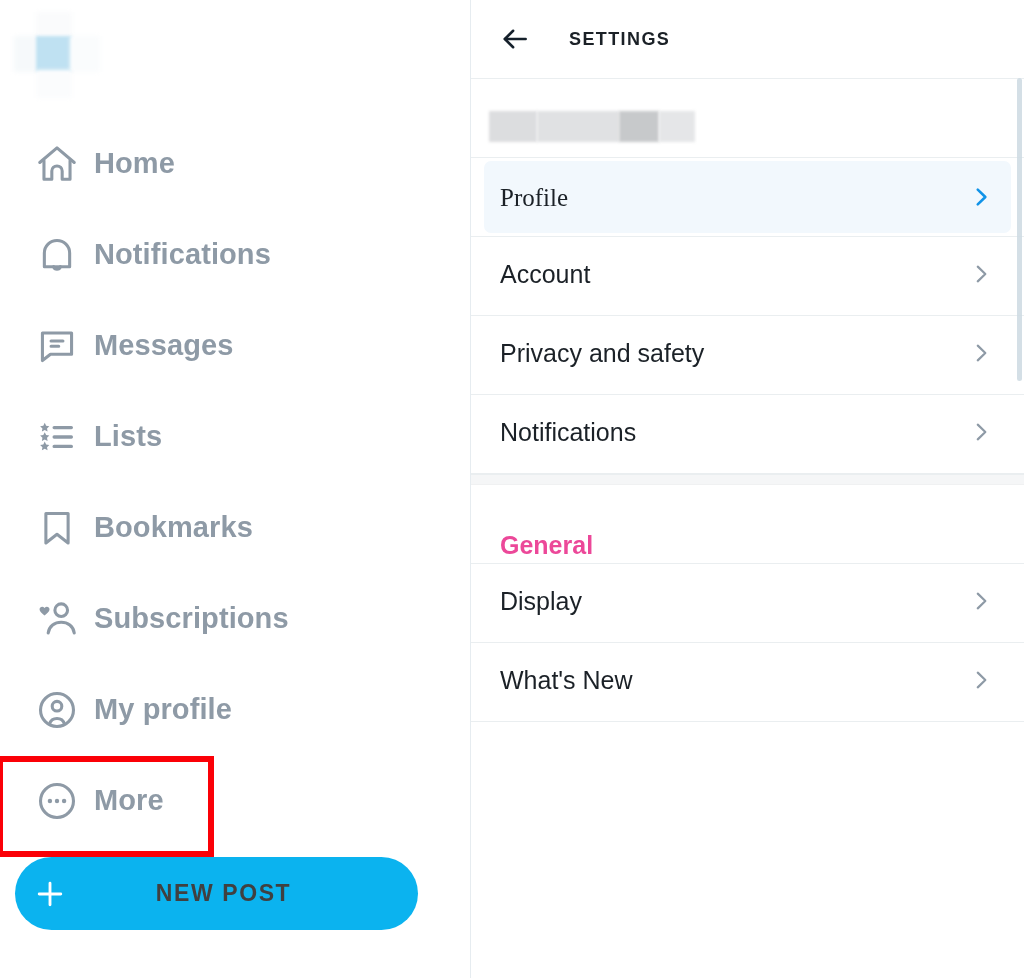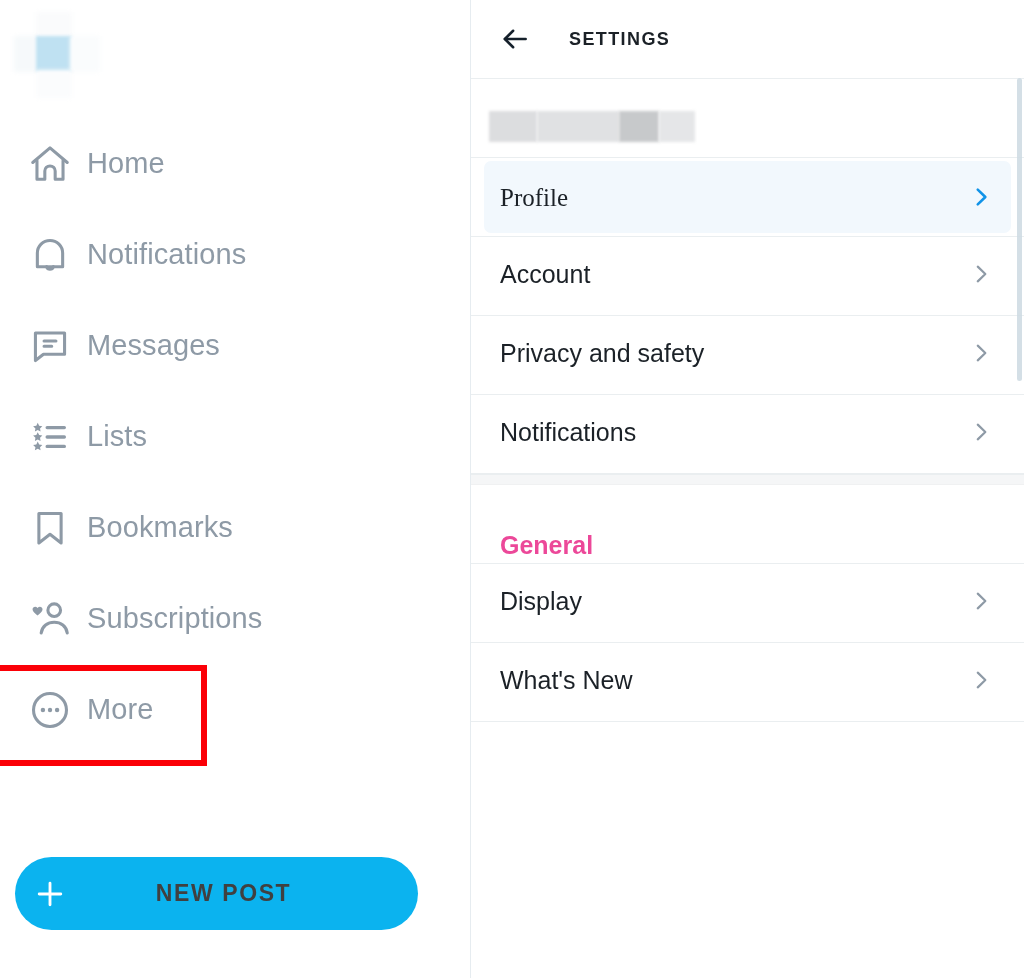--- a/index.html
+++ b/index.html
@@ -35,22 +35,23 @@
     background: #bfe1f2;
   }
   .logo-blur .b1 { left: 26px; top: 28px; width: 36px; height: 36px; background:#bfe1f2; filter: blur(1.5px); }
   .logo-blur .b2 { left: 4px;  top: 28px; width: 24px; height: 36px; background:#f6f9fb; filter: blur(2px); }
   .logo-blur .b3 { left: 60px; top: 28px; width: 30px; height: 36px; background:#fafcfd; filter: blur(2px); }
   .logo-blur .b4 { left: 26px; top: 4px;  width: 36px; height: 26px; background:#fafbfc; filter: blur(2px); }
   .logo-blur .b5 { left: 26px; top: 62px; width: 36px; height: 28px; background:#fbfcfd; filter: blur(2px); }
 
   .nav {
     position: absolute;
-    left: 0; top: 118px;
+    left: 7px; top: 118px;
     width: 471px;
+    font-weight: bold;
   }
   .nav-item {
     display: flex;
     align-items: center;
     height: 91px;
     padding-left: 27px;
     color: #8e9aa6;
     cursor: pointer;
     position: relative;
   }
@@ -306,20 +307,30 @@
         <span class="ico">
           <svg width="46" height="46" viewBox="0 0 24 24" fill="none" stroke="currentColor" stroke-width="1.6" stroke-linecap="round" stroke-linejoin="round">
             <circle cx="14.2" cy="7.4" r="3.3"></circle>
             <path d="M7.4 19.3c.5-3.6 3.4-5.6 6.8-5.6s6.3 2 6.8 5.6"></path>
             <path fill="currentColor" stroke="none" d="M5.5 6.3c.95-1.2 2.6-.55 2.6.75 0 1.1-1.35 2.2-2.6 3.1-1.25-.9-2.6-2-2.6-3.1 0-1.3 1.65-1.95 2.6-.75z"></path>
           </svg>
         </span>
         <span class="lbl">Subscriptions</span>
       </div>
 
+      <div class="nav-item">
+        <span class="ico">
+          <svg width="46" height="46" viewBox="0 0 24 24" fill="none" stroke="currentColor" stroke-width="1.6" stroke-linecap="round" stroke-linejoin="round">
+            <circle cx="12" cy="12" r="8.6"></circle>
+            <circle cx="12" cy="10" r="2.5"></circle>
+            <path d="M8.1 19.3a4.1 4.1 0 0 1 7.8 0"></path>
+          </svg>
+        </span>
+        <span class="lbl">My profile</span>
+      </div>
 
       <div class="nav-item highlight">
         <span class="ico">
           <svg width="46" height="46" viewBox="0 0 24 24" fill="none" stroke="currentColor" stroke-width="1.6">
             <circle cx="12" cy="12" r="8.6"></circle>
             <circle cx="8.3" cy="12" r="1.15" fill="currentColor" stroke="none"></circle>
             <circle cx="12" cy="12" r="1.15" fill="currentColor" stroke="none"></circle>
             <circle cx="15.7" cy="12" r="1.15" fill="currentColor" stroke="none"></circle>
           </svg>
         </span>

